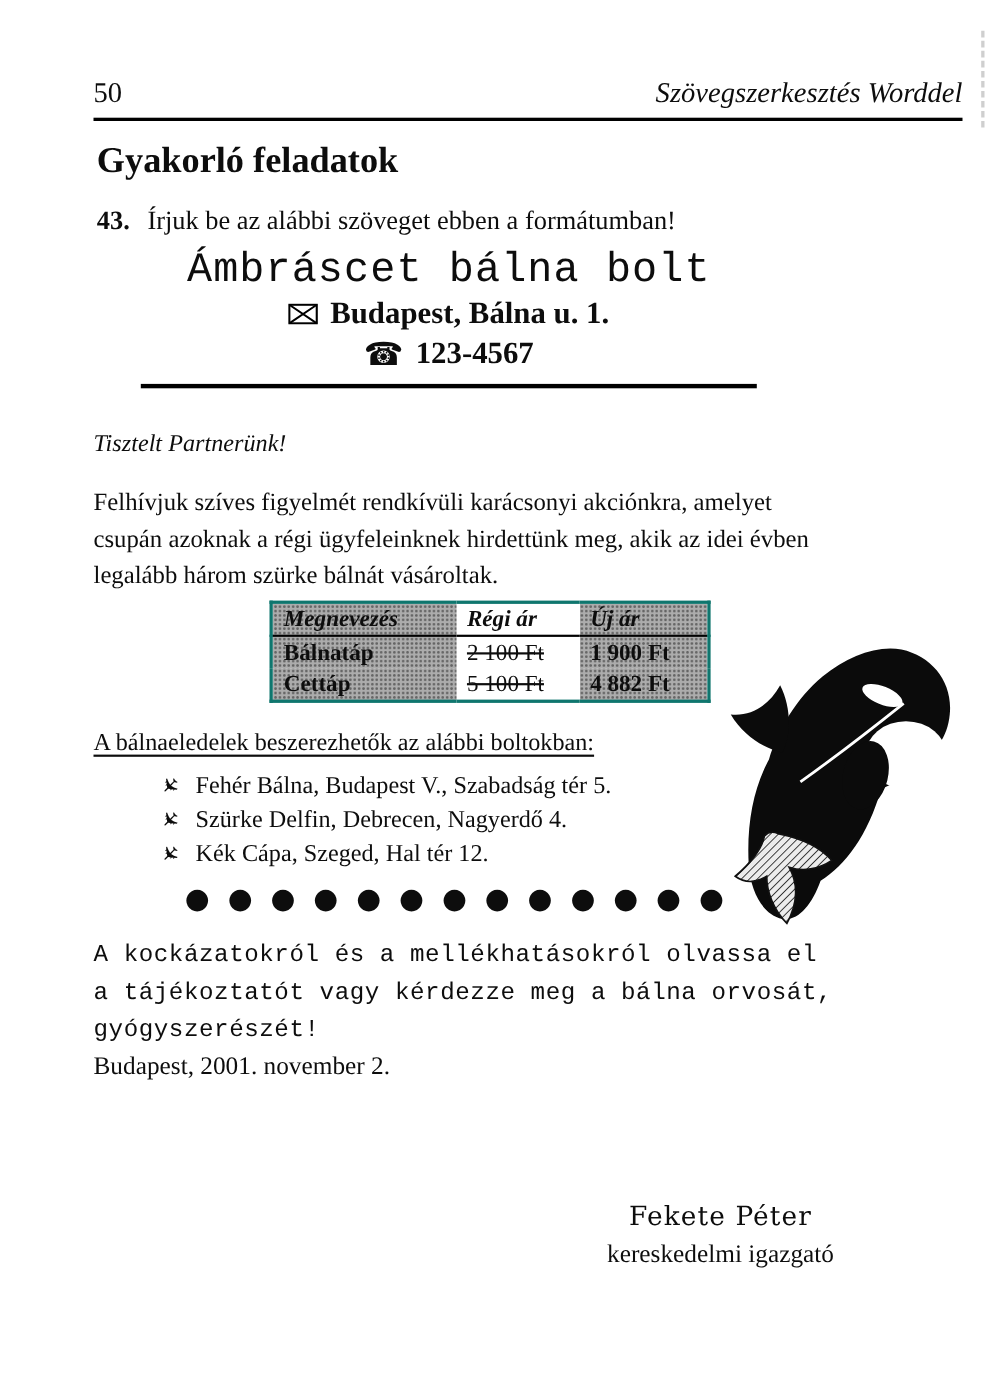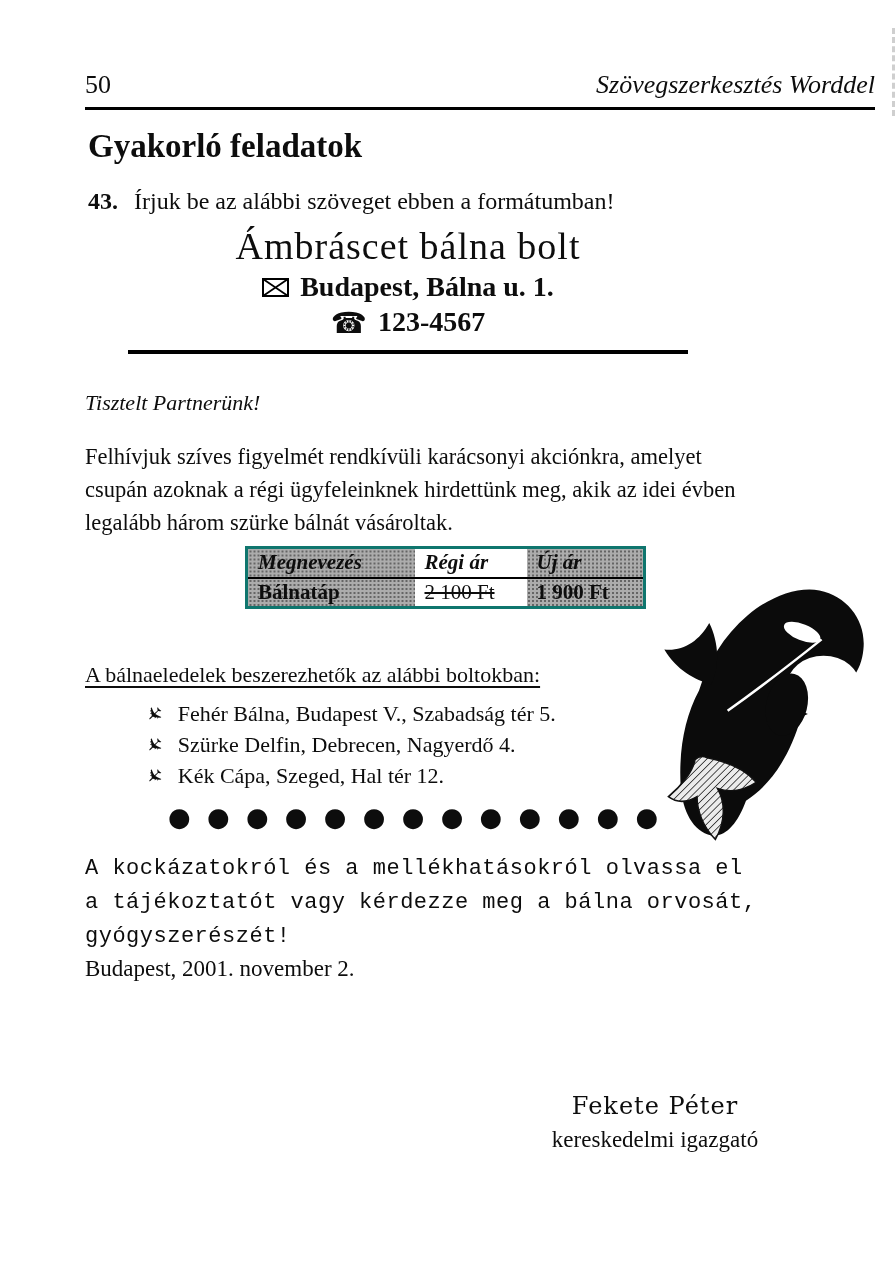--- a/index.html
+++ b/index.html
@@ -18,21 +18,21 @@
   .running-title { font-style:italic; font-size:26px; }
 
   .section-heading { left:88px; top:128px; font-size:33px; font-weight:bold; }
 
   .exercise { left:88px; top:188px; font-size:24px; }
   .exercise .num { font-weight:bold; margin-right:16px; }
 
   
   .letterhead { left:128px; top:224px; width:560px; text-align:center;
                 border-bottom:4px solid #000; padding-bottom:10px; }
-  .shop-name { font-family:Liberation Serif, serif;
+  .shop-name { font-family:Liberation Mono, monospace;
                font-size:38px; white-space:nowrap; letter-spacing:1px;text-align:center; }
   .lh-line { font-size:28px; font-weight:bold; margin-top:3px; }
   .envelope { display:inline-block; width:27px; height:19px; margin-right:11px;
               vertical-align:-1px; }
   .phone-glyph { font-family:"DejaVu Sans",sans-serif; font-size:29px;
                  margin-right:11px; vertical-align:-2px; font-weight:normal; }
 
   .salutation { left:85px; top:390px; font-size:22px; font-style:italic; }
 
   .body-par { left:85px; top:440px; font-size:22.5px; line-height:33px; }
@@ -122,20 +122,25 @@
         <tr>
       <td class="shade th-cell">Megnevezés</td>
       <td class="th-cell">Régi ár</td>
       <td class="shade th-cell">Új ár</td>
     </tr>
     <tr>
       <td class="shade bold">Bálnatáp</td>
       <td class="strike">2 100 Ft</td>
       <td class="shade bold">1 900 Ft</td>
     </tr>
+    <tr>
+      <td class="shade bold">Cettáp</td>
+      <td class="strike">5 100 Ft</td>
+      <td class="shade bold">4 882 Ft</td>
+    </tr>
   </tbody>
     </table>
 
   <div class="abs stores-heading">A bálnaeledelek beszerezhetők az alábbi boltokban:</div>
 
   <div class="abs store-list">
     <div class="store-item">
       <span class="bullet">✈</span>
       <span>Fehér Bálna, Budapest V., Szabadság tér 5.</span>
     </div>

